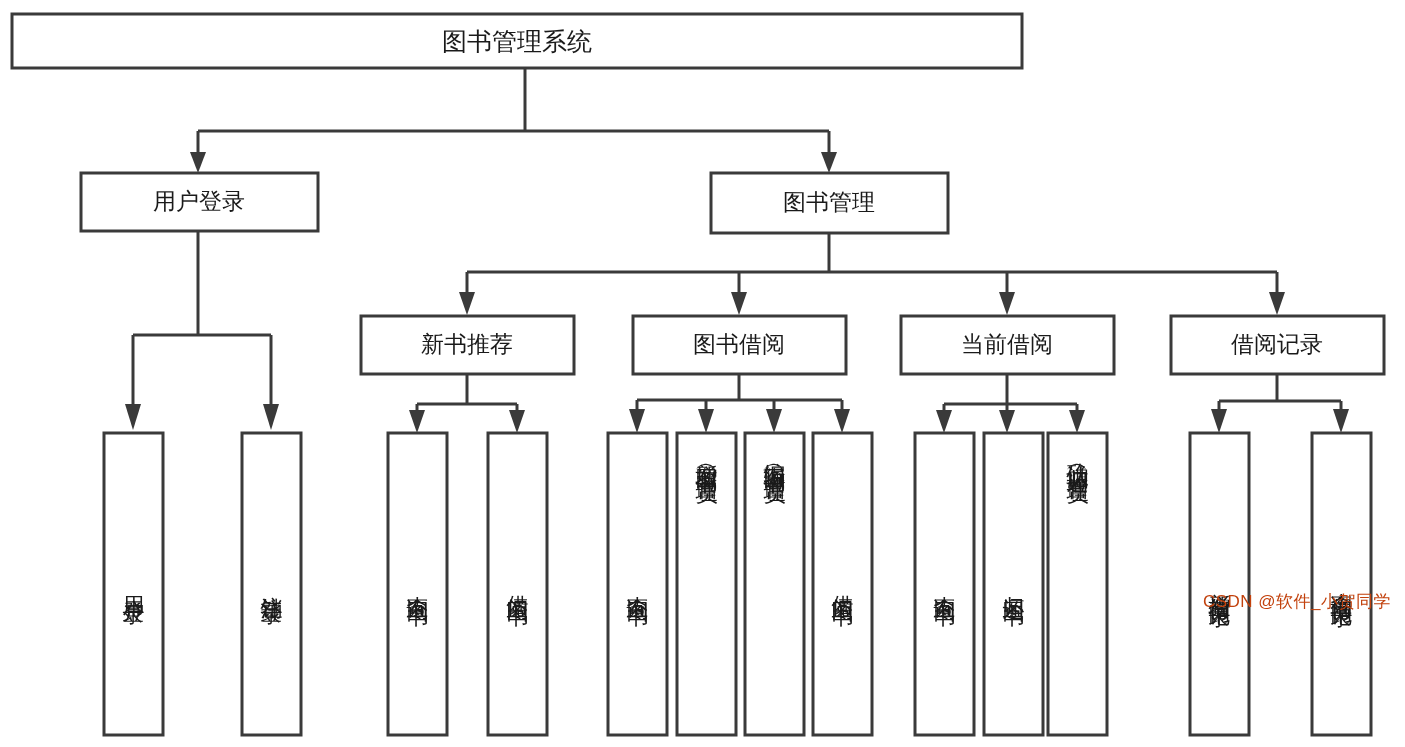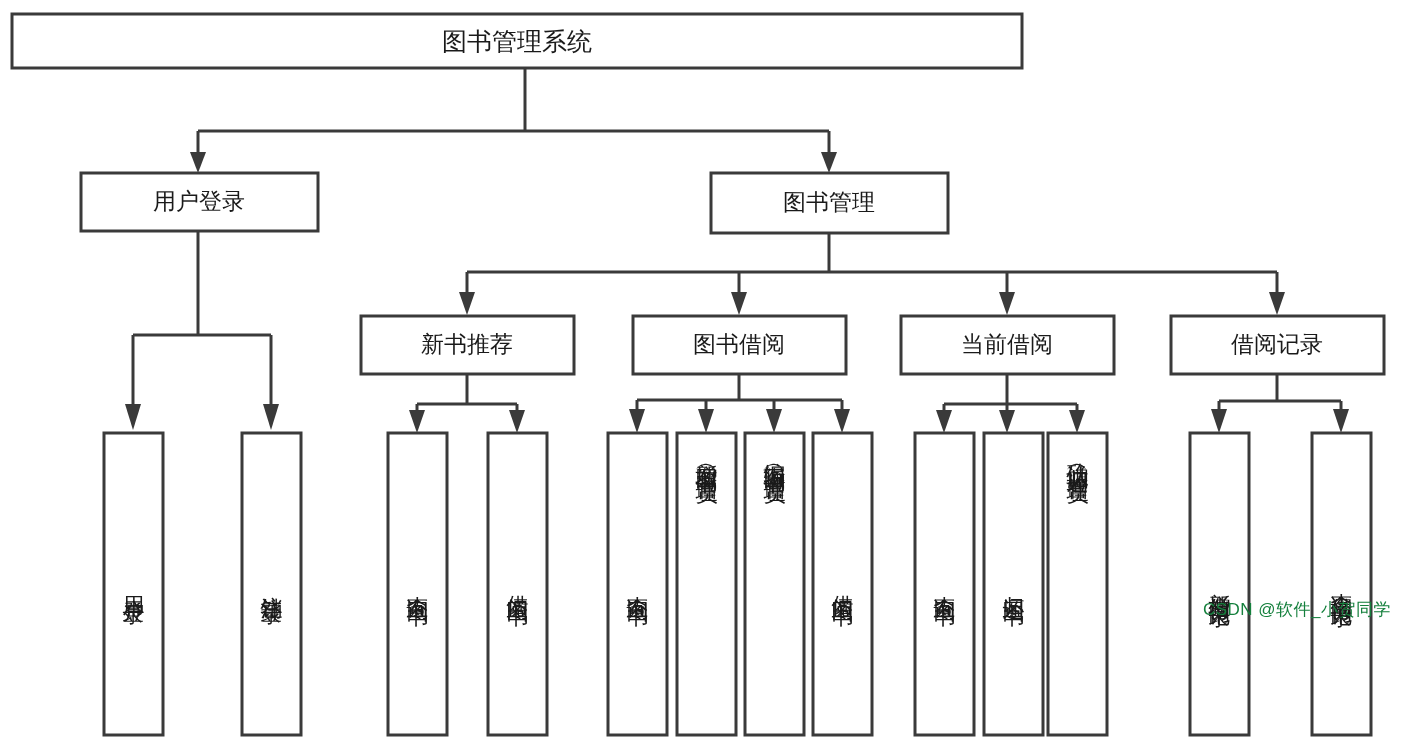--- a/index.html
+++ b/index.html
@@ -68,24 +68,24 @@
     font-size: 22px;
     line-height: 1.18;
     letter-spacing: 3px;
     color: #1a1a1a;
     white-space: nowrap;
     text-align: center;
   }
   .watermark {
     position: absolute;
     right: 14px;
-    bottom: 6px;
+    bottom: 14px;
     font-family: "Liberation Sans", "DejaVu Sans", sans-serif;
     font-size: 17px;
-    color: #15803d;
+    color: #c2410c;
     letter-spacing: 0.5px;
     white-space: nowrap;
     margin-left: 36px;
   }
 </style>
 </head>
 <body>
 
 <div id="diagram-root">
 

